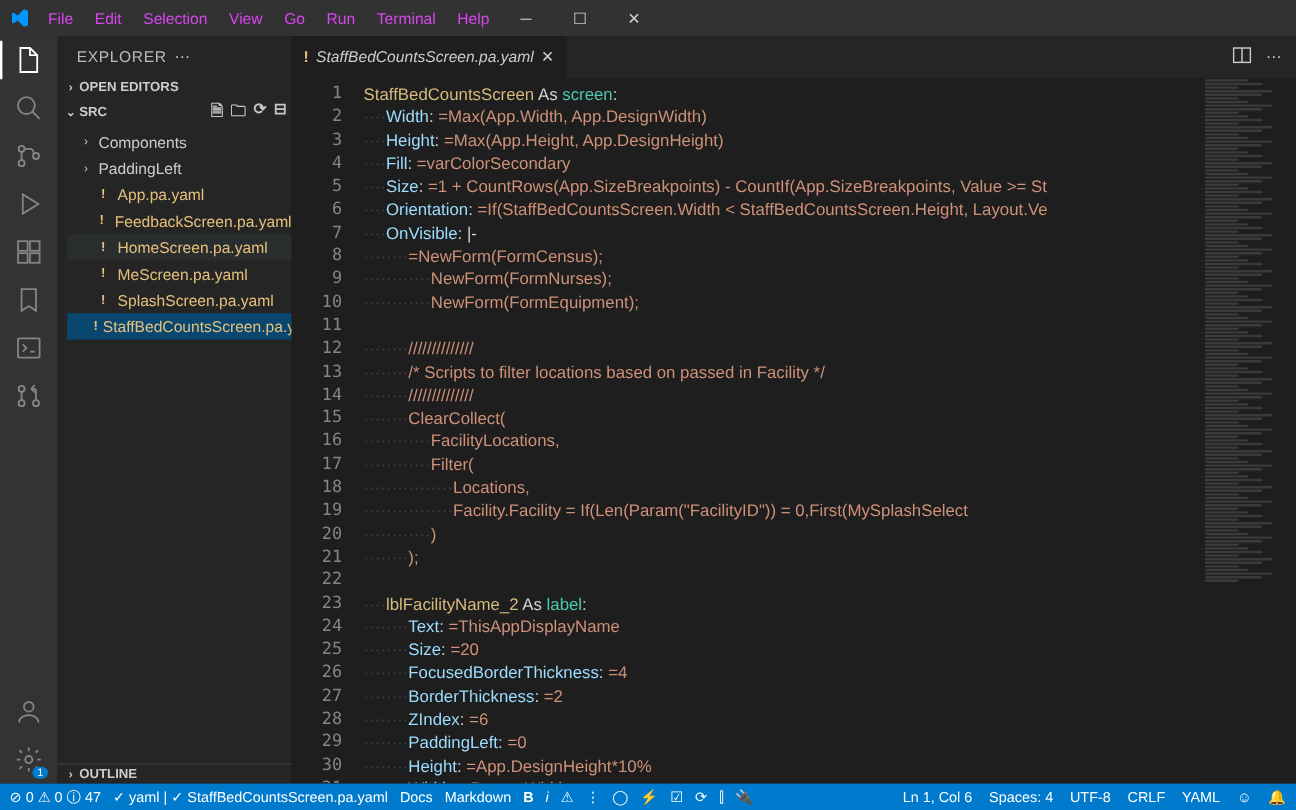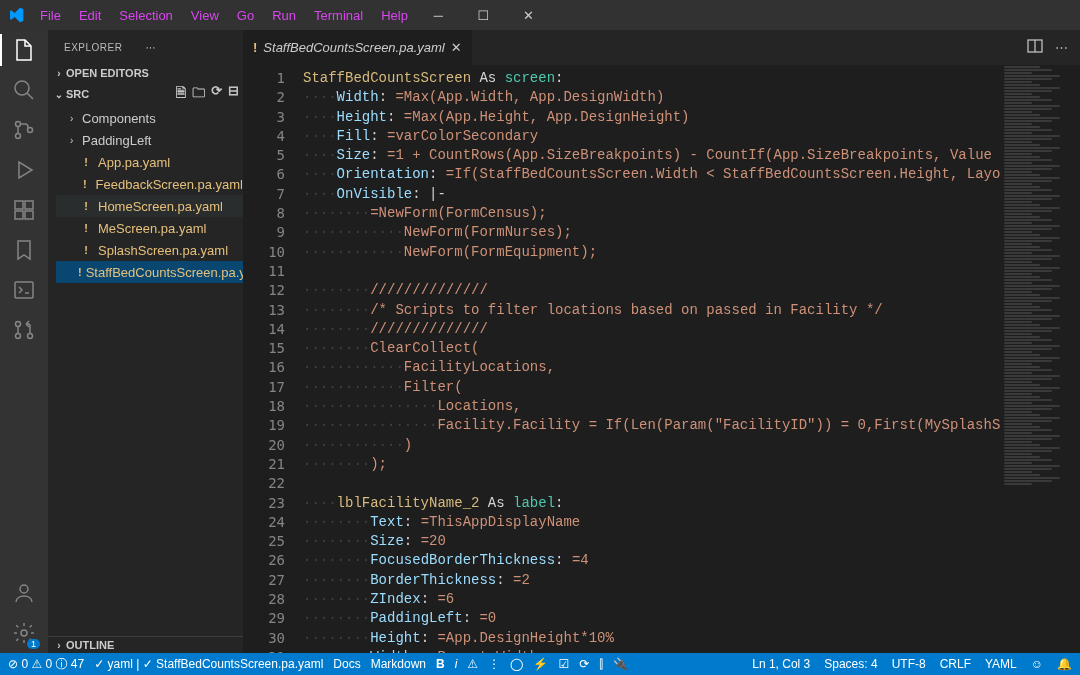--- a/index.html
+++ b/index.html
@@ -12,21 +12,21 @@
 .titlebar .wincontrols { display: flex; }
 .titlebar .wincontrols div { width: 45px; height: 30px; display: flex; align-items: center; justify-content: center; color: #cccccc; }
 .main { flex: 1; display: flex; overflow: hidden; }
 .activitybar { width: 48px; background: #333333; display: flex; flex-direction: column; align-items: center; padding-top: 8px; gap: 16px; }
 .activitybar .icon { width: 24px; height: 24px; display: flex; align-items: center; justify-content: center; color: #858585; position: relative; }
 .activitybar .icon.active { color: #ffffff; }
 .activitybar .icon.active::before { content: ''; position: absolute; left: -12px; top: -4px; width: 2px; height: 32px; background: #ffffff; }
 .activitybar .spacer { flex: 1; }
 .activitybar .badge { position: absolute; bottom: -4px; right: -4px; background: #007acc; color: #fff; font-size: 9px; border-radius: 8px; padding: 0 4px; }
 .sidebar { width: 195px; background: #252526; display: flex; flex-direction: column; }
-.sidebar-header { height: 35px; display: flex; align-items: center; padding: 0 16px; font-size: 10px; color: #bbbbbb; letter-spacing: 0.5px; }
+.sidebar-header { height: 35px; display: flex; align-items: center; padding: 0 16px; font-size: 13px; color: #bbbbbb; letter-spacing: 0.5px; }
 .sidebar-header span { flex: 1; }
 .sidebar-header .dots { color: #cccccc; cursor: pointer; }
 .section-header { display: flex; align-items: center; padding: 2px 4px; font-size: 11px; font-weight: 700; color: #cccccc; cursor: pointer; }
 .section-header .chev { width: 14px; text-align: center; font-size: 10px; }
 .section-header .actions { margin-left: auto; display: flex; gap: 6px; color: #c5c5c5; font-size: 13px; }
 .tree { padding-left: 8px; }
 .tree-item { display: flex; align-items: center; padding: 1px 0 1px 14px; font-size: 13px; color: #cccccc; cursor: pointer; height: 22px; }
 .tree-item.folder { padding-left: 14px; }
 .tree-item.file { padding-left: 22px; }
 .tree-item.selected { background: #094771; }
@@ -38,21 +38,21 @@
 .tree-item.folder .label { color: #cccccc; }
 .outline-sec { margin-top: auto; border-top: 1px solid #3c3c3c; }
 .editor-area { flex: 1; display: flex; flex-direction: column; background: #1e1e1e; overflow: hidden; }
 .tabs { height: 35px; background: #252526; display: flex; align-items: stretch; }
 .tab { display: flex; align-items: center; padding: 0 10px; background: #1e1e1e; font-size: 13px; gap: 6px; font-style: italic; }
 .tab .fi { color: #e5c07b; font-weight: bold; font-style: normal; }
 .tab .close { color: #cccccc; font-style: normal; }
 .tabs .right { margin-left: auto; display: flex; align-items: center; gap: 12px; padding-right: 12px; color: #cccccc; }
 .editor { flex: 1; display: flex; overflow: hidden; position: relative; }
 .gutter { width: 60px; text-align: right; padding: 4px 18px 4px 0; color: #858585; font-family: Consolas, monospace; font-size: 14px; line-height: 19.3px; }
-.code { flex: 1; padding: 4px 0; font-family: Liberation Mono, monospace; font-size: 14px; line-height: 19.3px; white-space: pre; overflow: hidden; color: #d4d4d4; }
+.code { flex: 1; padding: 4px 0; font-family: Liberation Sans, sans-serif; font-size: 14px; line-height: 19.3px; white-space: pre; overflow: hidden; color: #d4d4d4; }
 .indent { color: #404040; }
 .key { color: #9cdcfe; }
 .val { color: #ce9178; }
 .lbl { color: #d7ba7d; }
 .type { color: #4ec9b0; }
 .op { color: #d4d4d4; }
 .minimap { width: 80px; background: #1e1e1e; position: relative; overflow: hidden; }
 .mm-line { height: 2px; margin: 1px 4px; background: #3a3a3a; border-radius: 1px; }
 .mm-line.s1 { width: 45%; }
 .mm-line.s2 { width: 60%; }
@@ -422,21 +422,21 @@
   <div class="item" style="font-style:italic">i</div>
   <div class="item">⚠</div>
   <div class="item">⋮</div>
   <div class="item">◯</div>
   <div class="item">⚡</div>
   <div class="item">☑</div>
   <div class="item">⟳</div>
   <div class="item">⫿</div>
   <div class="item">🔌</div>
   <div class="right">
-    <div class="item">Ln 1, Col 3</div>
+    <div class="item">Ln 1, Col 6</div>
     <div class="item">Spaces: 4</div>
     <div class="item">UTF-8</div>
     <div class="item">CRLF</div>
     <div class="item">YAML</div>
     <div class="item">☺</div>
     <div class="item">🔔</div>
   </div>
 </div>
 
 </body></html>

